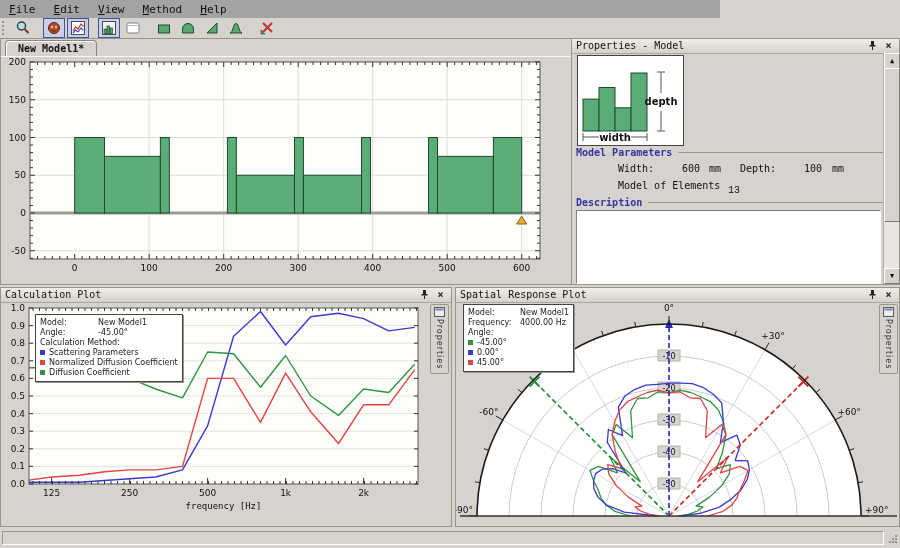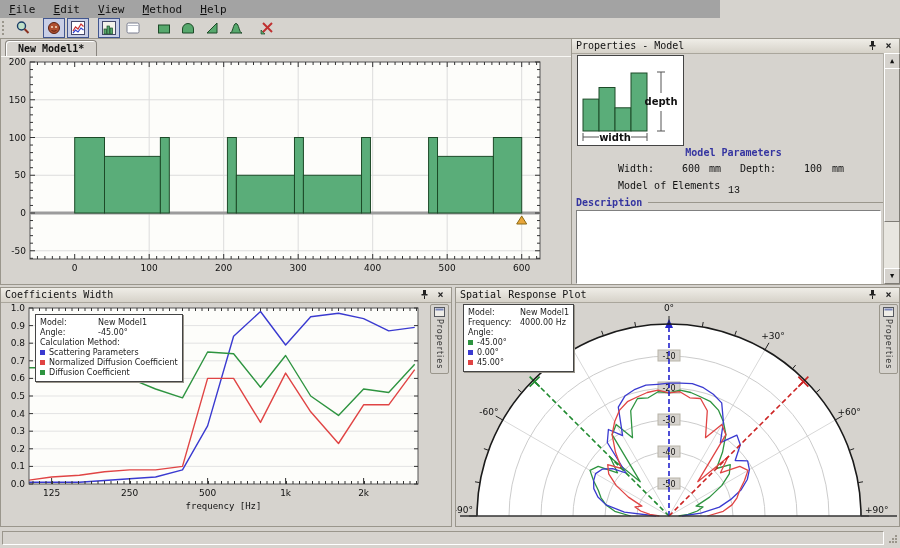--- a/index.html
+++ b/index.html
@@ -410,21 +410,21 @@
         <line x1="84" y1="56" x2="84" y2="76"></line>
           <line x1="80" y1="76" x2="88" y2="76"></line>
         <line x1="6" y1="78" x2="6" y2="86"></line>
           <line x1="6" y1="82" x2="22" y2="82"></line>
         <line x1="54" y1="82" x2="70" y2="82"></line>
           <line x1="70" y1="78" x2="70" y2="86"></line>
       </g>
       <text x="84" y="50" text-anchor="middle" font-size="10" font-weight="bold" fill="#111">depth</text>
       <text x="38" y="86" text-anchor="middle" font-size="10" font-weight="bold" fill="#111">width</text>
     </svg>
-    <div class="sec-header" style="top:108px;flex-direction:column;">
+    <div class="sec-header" style="top:108px;">
       <span>Model Parameters</span>
         <span class="rule"></span>
     </div>
     <span class="prop-text" style="left:8px;top:124px;">Width:</span>
     <span class="prop-text" style="left:72px;top:124px;">600</span>
     <span class="prop-text" style="left:99px;top:124px;">mm</span>
     <span class="prop-text" style="left:130px;top:124px;">Depth:</span>
     <span class="prop-text" style="left:194px;top:124px;">100</span>
     <span class="prop-text" style="left:222px;top:124px;">mm</span>
     <span class="prop-text" style="left:8px;top:141px;">Model of Elements</span>
@@ -436,21 +436,21 @@
     <div class="desc-box" style="left:4px;top:171px;width:303px;height:72px;"></div>
     <div class="sbar" style="left:311px;top:14px;height:231px;">
       <div class="sbtn" style="top:0;">▲</div>
       <div class="sthumb" style="top:15px;height:152px;"></div>
       <div class="sbtn" style="bottom:0;">▼</div>
     </div>
   </div>
 
   <div class="panel" style="left:0;top:287px;width:452px;height:240px;">
     <div class="panel-title">
-      <span>Coefficients Width</span>
+      <span>Calculation Plot</span>
       <div class="tb-btn" style="right:20px;">
         <svg width="9" height="11" viewBox="0 0 9 11">
           <path d="M3,1 h3 v4 h1.5 v1.5 h-6 v-1.5 h1.5 z" fill="#222"></path>
           <line x1="4.5" y1="6.5" x2="4.5" y2="10" stroke="#222"></line>
         </svg>
       </div>
       <div class="tb-btn" style="right:4px;font-weight:bold;">×</div>
     </div>
     <svg id="coef-chart" width="452" height="226" style="position:absolute;left:0;top:14px;">
         <rect x="28" y="6" width="389" height="176" fill="#fdfdfa"></rect>

